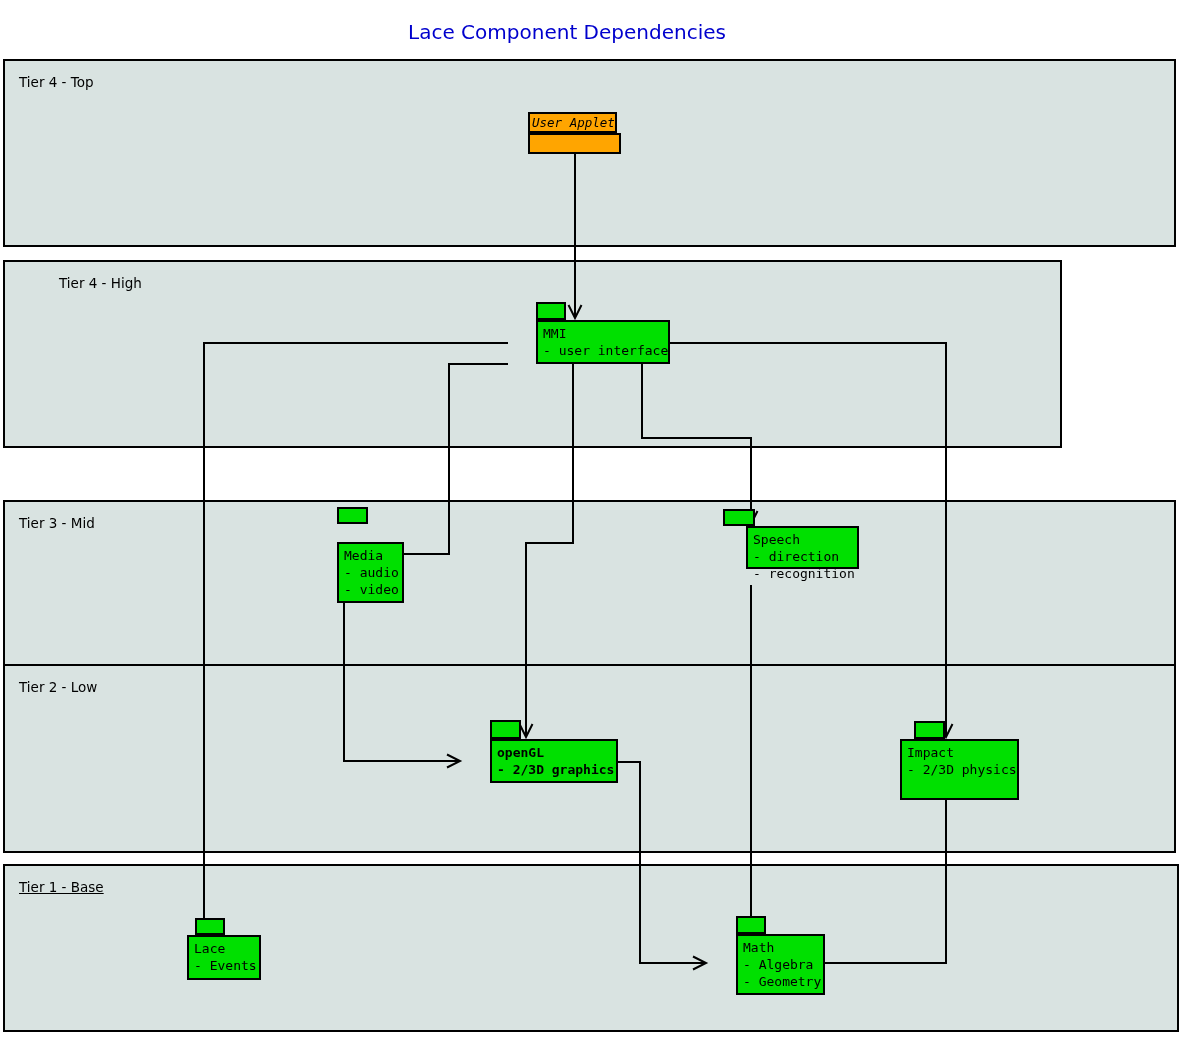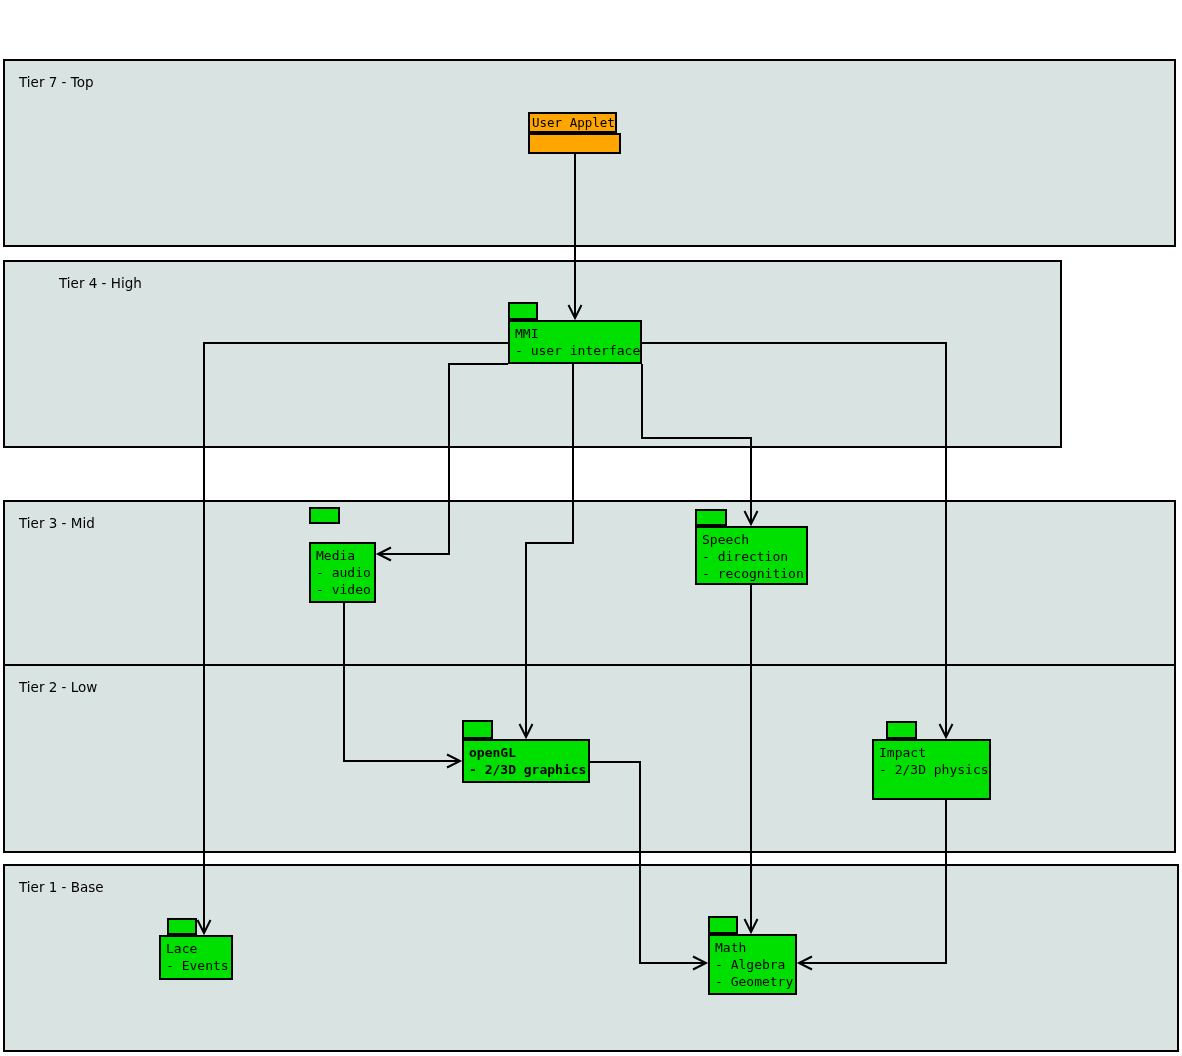--- a/index.html
+++ b/index.html
@@ -14,46 +14,47 @@
          font-family:"DejaVu Sans", sans-serif;}
   #diagram-title{position:absolute;top:20px;left:0;width:1134px;text-align:center;
          font-size:20px;color:var(--title-color);}
   #dependency-note{position:absolute;top:201px;right:30px;font-size:13.5px;color:#000;}
   .tier{position:absolute;background:var(--band-fill);border:2px solid var(--line);
         box-sizing:border-box;z-index:1;}
   .tier-label{padding:13px 0 0 14px;font-size:13.5px;color:#000;}
   #edges{position:absolute;left:0;top:0;z-index:5;pointer-events:none;}
   .edge-line{fill:none;stroke:var(--line);stroke-width:2;}
   .pkg-tab,.pkg-body{position:absolute;border:2px solid var(--line);box-sizing:border-box;z-index:10;}
-  .green{background:var(--package-green);}
+  .green{background:var(--package-green);margin-left:28px;}
   .orange{background:var(--package-orange);}
   .pkg-body{padding:3px 0 0 5px;}
   .pkg-line{font-family:"DejaVu Sans Mono", monospace;font-size:13px;line-height:17px;
             color:#000;white-space:pre;}
   .pkg-tab .pkg-line{font-size:12.5px;line-height:16px;padding:1px 0 0 2px;}
 </style>
 </head>
 <body>
 
 <div id="stage">
+  <div id="diagram-title">Lace Component Dependencies</div>
   <div id="dependency-note">(Arrows indicate the direction of the dependency)</div>
   <div id="tiers-layer">
       <div class="tier" style="left: 3px; top: 59px; width: 1173px; height: 188px;">
-        <div class="tier-label">Tier 7 - Top</div>
+        <div class="tier-label">Tier 4 - Top</div>
       </div>
       <div class="tier" style="left: 3px; top: 260px; width: 1059px; height: 188px; padding-left: 40px;">
         <div class="tier-label">Tier 4 - High</div>
       </div>
       <div class="tier" style="left: 3px; top: 463px; width: 1173px; height: 185px; margin-top: 37px;">
         <div class="tier-label">Tier 3 - Mid</div>
       </div>
       <div class="tier" style="left: 3px; top: 664px; width: 1173px; height: 189px;">
         <div class="tier-label">Tier 2 - Low</div>
       </div>
-      <div class="tier" style="left: 3px; top: 864px; width: 1176px; height: 188px;">
+      <div class="tier" style="left: 3px; top: 864px; width: 1176px; height: 168px; text-decoration: underline;">
         <div class="tier-label">Tier 1 - Base</div>
       </div>
     </div>
   <svg id="edges" width="1182" height="1056">
       <polyline points="575,154 575,318" class="edge-line"></polyline>
       <polyline points="568.5,305 575,318 581.5,305" class="edge-line"></polyline>
       <polyline points="508,343 204,343 204,933" class="edge-line"></polyline>
       <polyline points="197.5,920 204,933 210.5,920" class="edge-line"></polyline>
       <polyline points="642,343 946,343 946,737" class="edge-line"></polyline>
       <polyline points="939.5,724 946,737 952.5,724" class="edge-line"></polyline>
@@ -66,37 +67,37 @@
       <polyline points="344,585 344,761 460,761" class="edge-line"></polyline>
       <polyline points="447,754.5 460,761 447,767.5" class="edge-line"></polyline>
       <polyline points="751,585 751,932" class="edge-line"></polyline>
       <polyline points="744.5,919 751,932 757.5,919" class="edge-line"></polyline>
       <polyline points="590,762 640,762 640,963 706,963" class="edge-line"></polyline>
       <polyline points="693,956.5 706,963 693,969.5" class="edge-line"></polyline>
       <polyline points="946,783 946,963 799,963" class="edge-line"></polyline>
       <polyline points="812,956.5 799,963 812,969.5" class="edge-line"></polyline>
     </svg>
   <div id="packages-layer">
-      <div class="pkg-tab orange" style="left: 528px; top: 112px; width: 89px; height: 21px;">
+      <div class="pkg-tab orange" style="left: 528px; top: 112px; width: 89px; height: 21px; font-style: italic;">
         <div class="pkg-line">User Applet</div>
       </div>
       <div class="pkg-body orange" style="left: 528px; top: 133px; width: 93px; height: 21px;"></div>
       <div class="pkg-tab green" style="left: 508px; top: 302px; width: 30px; height: 18px;"></div>
       <div class="pkg-body green" style="left: 508px; top: 320px; width: 134px; height: 44px;">
         <div class="pkg-line">MMI</div>
         <div class="pkg-line">- user interface</div>
       </div>
       <div class="pkg-tab green" style="left: 309px; top: 507px; width: 31px; height: 17px;"></div>
       <div class="pkg-body green" style="left: 309px; top: 542px; width: 67px; height: 61px;">
         <div class="pkg-line">Media</div>
         <div class="pkg-line">- audio</div>
         <div class="pkg-line">- video</div>
       </div>
       <div class="pkg-tab green" style="left: 695px; top: 509px; width: 32px; height: 17px;"></div>
-      <div class="pkg-body green" style="left: 695px; top: 526px; width: 113px; height: 59px;">
+      <div class="pkg-body green" style="left: 718px; top: 526px; width: 113px; height: 43px;">
         <div class="pkg-line">Speech</div>
         <div class="pkg-line">- direction</div>
         <div class="pkg-line">- recognition</div>
       </div>
       <div class="pkg-tab green" style="left: 462px; top: 720px; width: 31px; height: 19px;"></div>
       <div class="pkg-body green" style="left: 462px; top: 739px; width: 128px; height: 44px; font-weight: bold;">
         <div class="pkg-line">openGL</div>
         <div class="pkg-line">- 2/3D graphics</div>
       </div>
       <div class="pkg-tab green" style="left: 886px; top: 721px; width: 31px; height: 18px;"></div>

